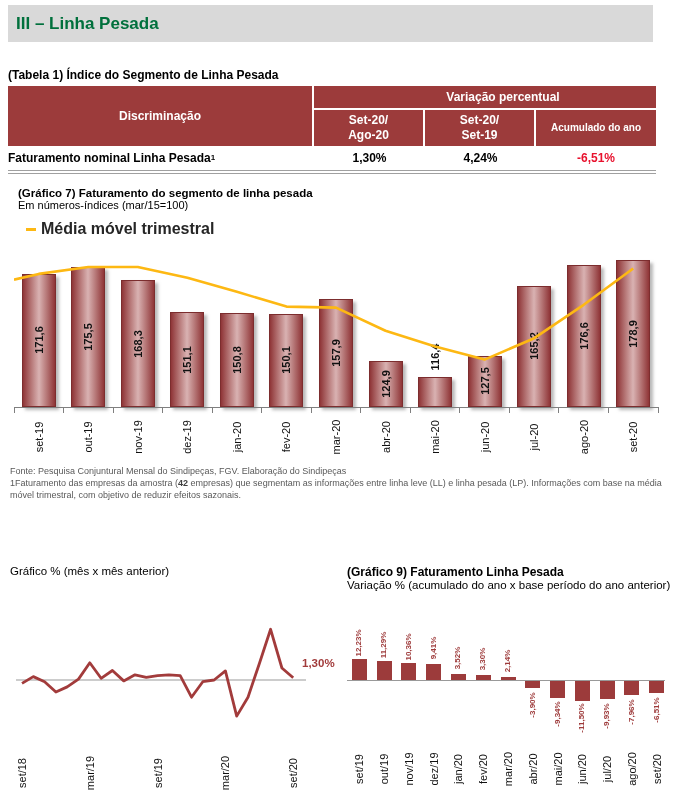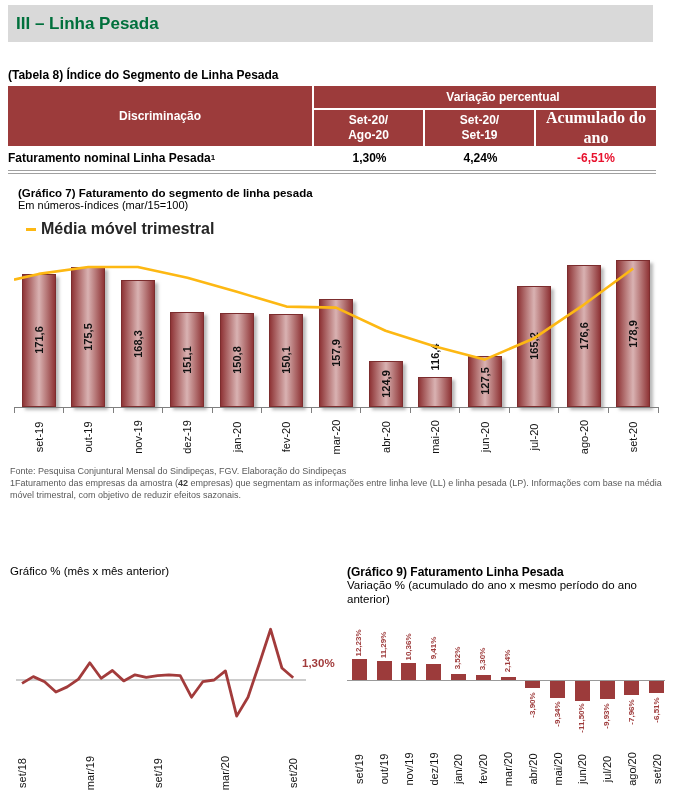--- a/index.html
+++ b/index.html
@@ -17,21 +17,21 @@
   .table-caption { margin:26px 0 4px 8px; font-size:12px; font-weight:bold; }
 
   .tbl { margin-left:8px; width:648px; display:grid;
          grid-template-columns:306px 111px 111px 120px; }
   .th { background:#9c3b3b; color:#fff; font-weight:bold; font-size:12px;
         display:flex; align-items:center; justify-content:center; text-align:center; }
   .c-disc { grid-row:1/3; grid-column:1; border-right:2px solid #fff; }
   .c-group { grid-column:2/5; height:24px; border-bottom:2px solid #fff;padding-left:36px; }
   .c-sub { height:36px; flex-direction:column; line-height:1.25; }
   .c-sub1,.c-sub2 { border-right:2px solid #fff; }
-  .c-sub3 { font-size:16px;font-family:Liberation Serif, serif; }
+  .c-sub3 { font-size:10px; }
   .td { font-size:12px; font-weight:bold; height:24px; display:flex; align-items:center; }
   .td-label { justify-content:flex-start; }
   .td-val { justify-content:center; }
   .td sup { font-size:8px; line-height:0; }
   .neg { color:#e8112d; }
   .tbl-bottom { margin-left:8px; width:648px; height:4px;
                 border-top:1px solid #a0a0a0; border-bottom:1px solid #a0a0a0; }
 
   .g7-title { margin:13px 0 0 18px; font-size:11.5px; font-weight:bold; }
   .g7-subtitle { margin-left:18px; font-size:11px; }
@@ -75,21 +75,21 @@
   .g9val { font-size:8px; font-weight:bold; color:#9e3b3b; }
   #g9-xlabels { position:relative; width:322px; height:50px; }
 </style>
 </head>
 <body>
 
 <div class="title-band">
   <span>III – Linha Pesada</span>
 </div>
 
-<div class="table-caption">(Tabela 8) Índice do Segmento de Linha Pesada</div>
+<div class="table-caption">(Tabela 1) Índice do Segmento de Linha Pesada</div>
 
 <div class="tbl">
   <div class="th c-disc">Discriminação</div>
   <div class="th c-group">Variação percentual</div>
   <div class="th c-sub c-sub1">
     <span>Set-20/</span>
     <span>Ago-20</span>
   </div>
   <div class="th c-sub c-sub2">
     <span>Set-20/</span>
@@ -198,21 +198,21 @@
           <span class="vlab g8cat" style="left: 79.8px; top: 24px; transform: translate(-50%, -50%) rotate(-90deg);">mar/19</span>
           <span class="vlab g8cat" style="left: 147.6px; top: 24px; transform: translate(-50%, -50%) rotate(-90deg);">set/19</span>
           <span class="vlab g8cat" style="left: 215.4px; top: 24px; transform: translate(-50%, -50%) rotate(-90deg);">mar/20</span>
           <span class="vlab g8cat" style="left: 283.2px; top: 24px; transform: translate(-50%, -50%) rotate(-90deg);">set/20</span>
         </div>
     </div>
   </div>
   <div class="col9">
     <div class="title-block">
       <div class="chart-title">(Gráfico 9) Faturamento Linha Pesada</div>
-      <div class="chart-subtitle">Variação % (acumulado do ano x mesmo período do ano anterior)</div>
+      <div class="chart-subtitle">Variação % (acumulado do ano x base período do ano anterior)</div>
     </div>
     <div id="g9-plot">
       <div class="g9zero"></div>
     <div class="g9bar" style="left: 4.9px; height: 21px; bottom: 65px;"></div>
         <span class="vlab g9val" style="left: 12.3846px; bottom: 102.036px; transform: translate(-50%, 50%) rotate(-90deg);">12,23%</span>
         <div class="g9bar" style="left: 29.7px; height: 19.4px; bottom: 65px;"></div>
         <span class="vlab g9val" style="left: 37.1538px; bottom: 100.419px; transform: translate(-50%, 50%) rotate(-90deg);">11,29%</span>
         <div class="g9bar" style="left: 54.4px; height: 17.8px; bottom: 65px;"></div>
         <span class="vlab g9val" style="left: 61.9231px; bottom: 98.8192px; transform: translate(-50%, 50%) rotate(-90deg);">10,36%</span>
         <div class="g9bar" style="left: 79.2px; height: 16.2px; bottom: 65px;"></div>

